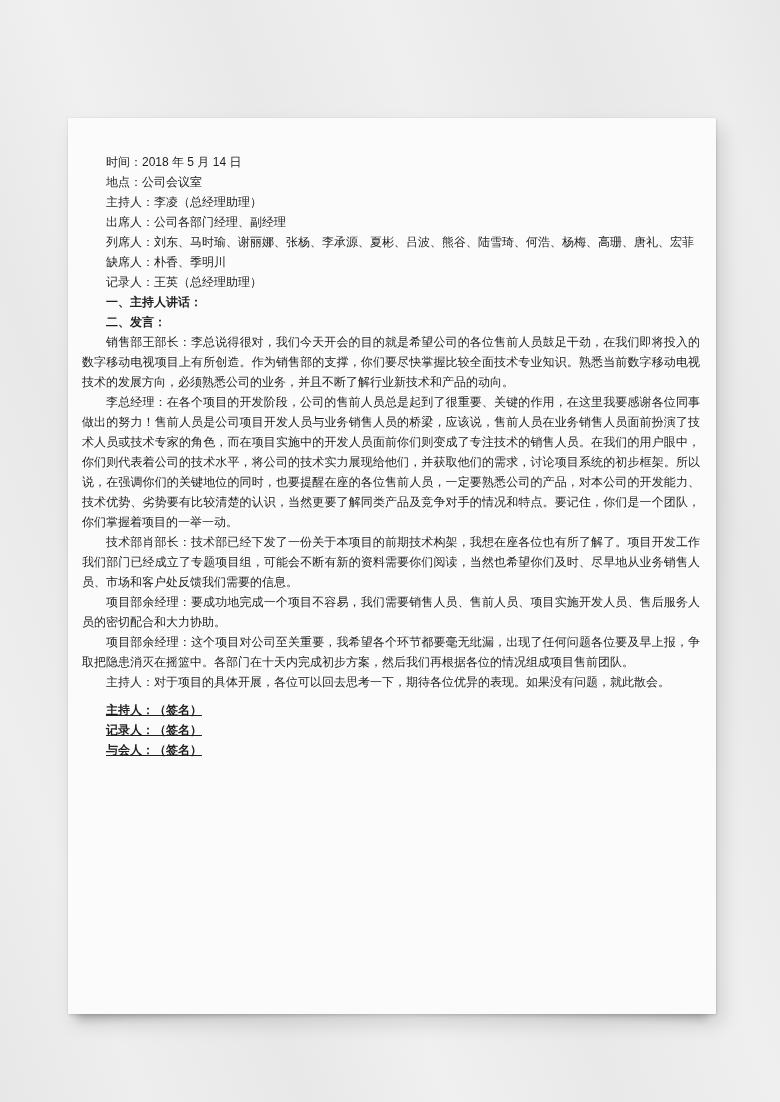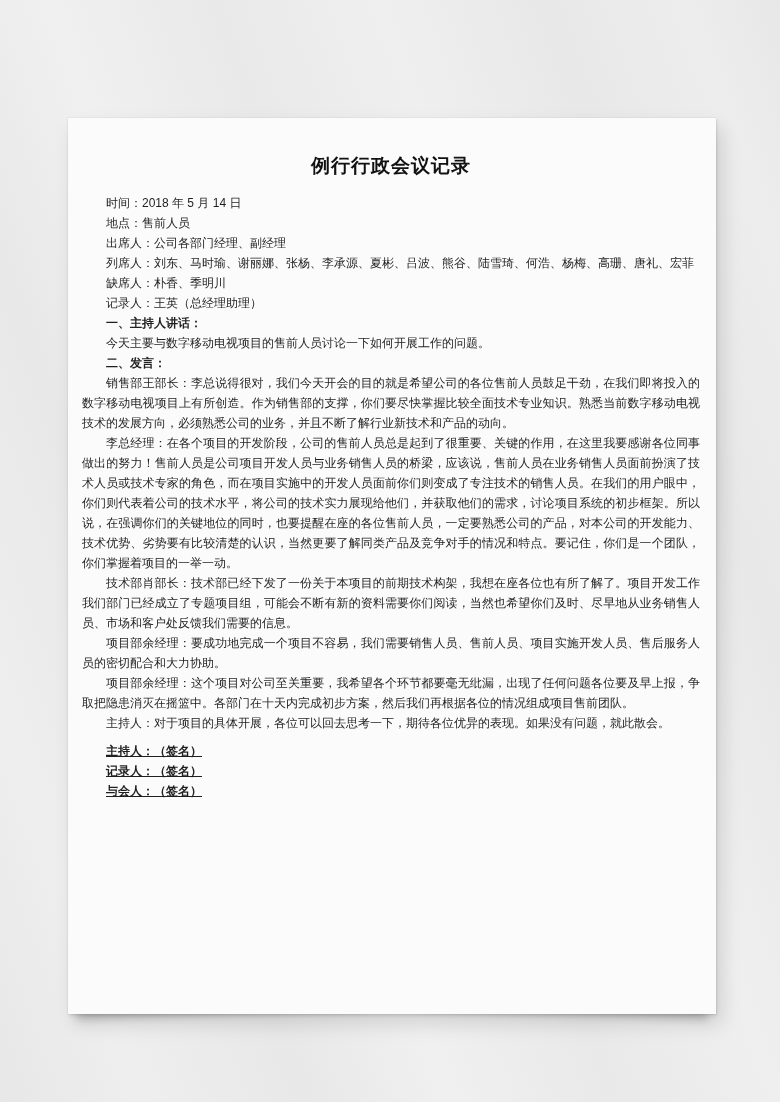--- a/index.html
+++ b/index.html
@@ -37,32 +37,31 @@
   .bold{font-weight:bold;}
   .signatures{margin-top:8px;font-weight:bold;text-decoration:underline;}
 </style>
 </head>
 <body>
 
 <div class="stage">
   <div class="paper">
     <div class="doc">
 
-      <h1 class="doc-title">例行行政会议记录</h1>
 
       <div class="doc-body">
         <p>时间：2018 年 5 月 14 日</p>
-        <p>地点：售前人员</p>
+        <p>地点：公司会议室</p>
+        <p>主持人：李凌（总经理助理）</p>
         <p>出席人：公司各部门经理、副经理</p>
         <p>列席人：刘东、马时瑜、谢丽娜、张杨、李承源、夏彬、吕波、熊谷、陆雪琦、何浩、杨梅、高珊、唐礼、宏菲</p>
         <p>缺席人：朴香、季明川</p>
         <p>记录人：王英（总经理助理）</p>
 
         <p class="bold">一、主持人讲话：</p>
-        <p>今天主要与数字移动电视项目的售前人员讨论一下如何开展工作的问题。</p>
 
         <p class="bold">二、发言：</p>
         <p>销售部王部长：李总说得很对，我们今天开会的目的就是希望公司的各位售前人员鼓足干劲，在我们即将投入的数字移动电视项目上有所创造。作为销售部的支撑，你们要尽快掌握比较全面技术专业知识。熟悉当前数字移动电视技术的发展方向，必须熟悉公司的业务，并且不断了解行业新技术和产品的动向。</p>
         <p>李总经理：在各个项目的开发阶段，公司的售前人员总是起到了很重要、关键的作用，在这里我要感谢各位同事做出的努力！售前人员是公司项目开发人员与业务销售人员的桥梁，应该说，售前人员在业务销售人员面前扮演了技术人员或技术专家的角色，而在项目实施中的开发人员面前你们则变成了专注技术的销售人员。在我们的用户眼中，你们则代表着公司的技术水平，将公司的技术实力展现给他们，并获取他们的需求，讨论项目系统的初步框架。所以说，在强调你们的关键地位的同时，也要提醒在座的各位售前人员，一定要熟悉公司的产品，对本公司的开发能力、技术优势、劣势要有比较清楚的认识，当然更要了解同类产品及竞争对手的情况和特点。要记住，你们是一个团队，你们掌握着项目的一举一动。</p>
         <p>技术部肖部长：技术部已经下发了一份关于本项目的前期技术构架，我想在座各位也有所了解了。项目开发工作我们部门已经成立了专题项目组，可能会不断有新的资料需要你们阅读，当然也希望你们及时、尽早地从业务销售人员、市场和客户处反馈我们需要的信息。</p>
         <p>项目部余经理：要成功地完成一个项目不容易，我们需要销售人员、售前人员、项目实施开发人员、售后服务人员的密切配合和大力协助。</p>
         <p>项目部余经理：这个项目对公司至关重要，我希望各个环节都要毫无纰漏，出现了任何问题各位要及早上报，争取把隐患消灭在摇篮中。各部门在十天内完成初步方案，然后我们再根据各位的情况组成项目售前团队。</p>
         <p>主持人：对于项目的具体开展，各位可以回去思考一下，期待各位优异的表现。如果没有问题，就此散会。</p>
 
         <div class="signatures">

